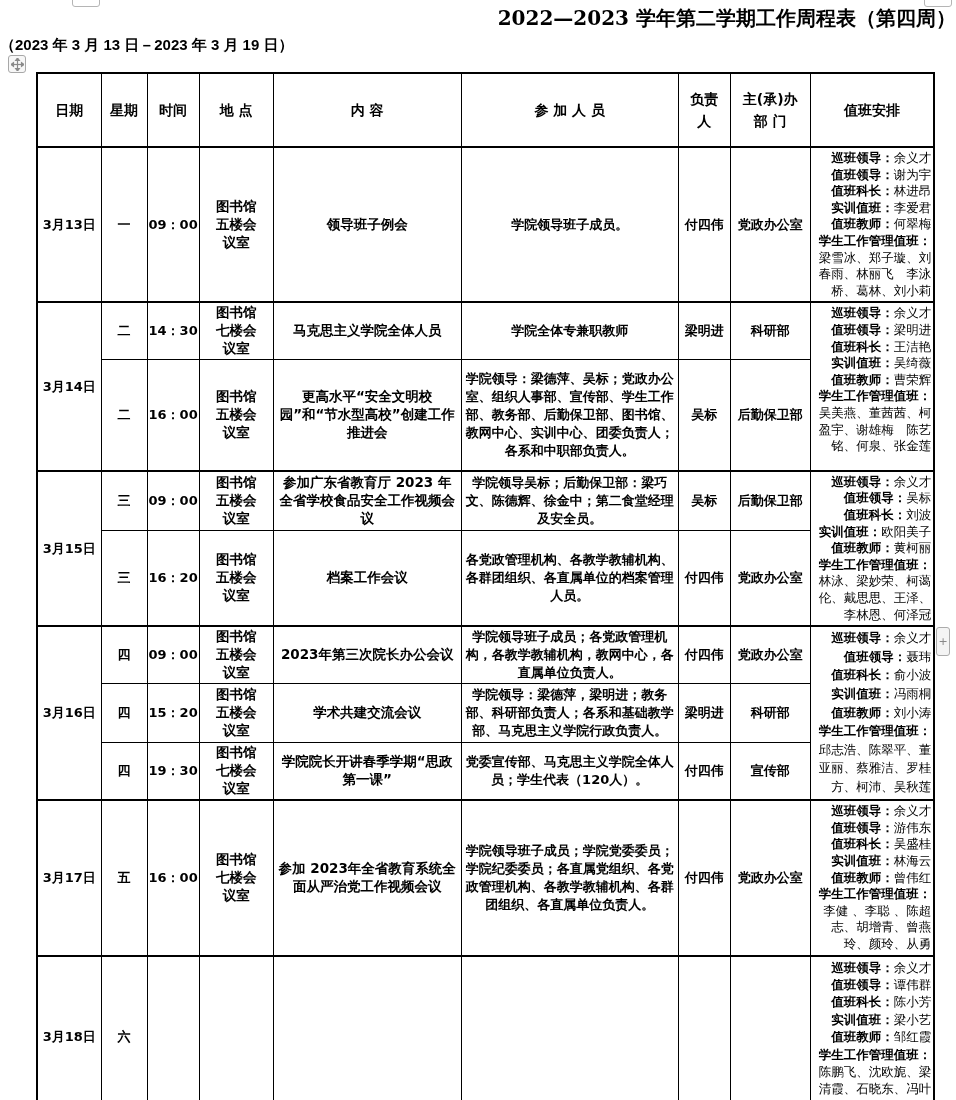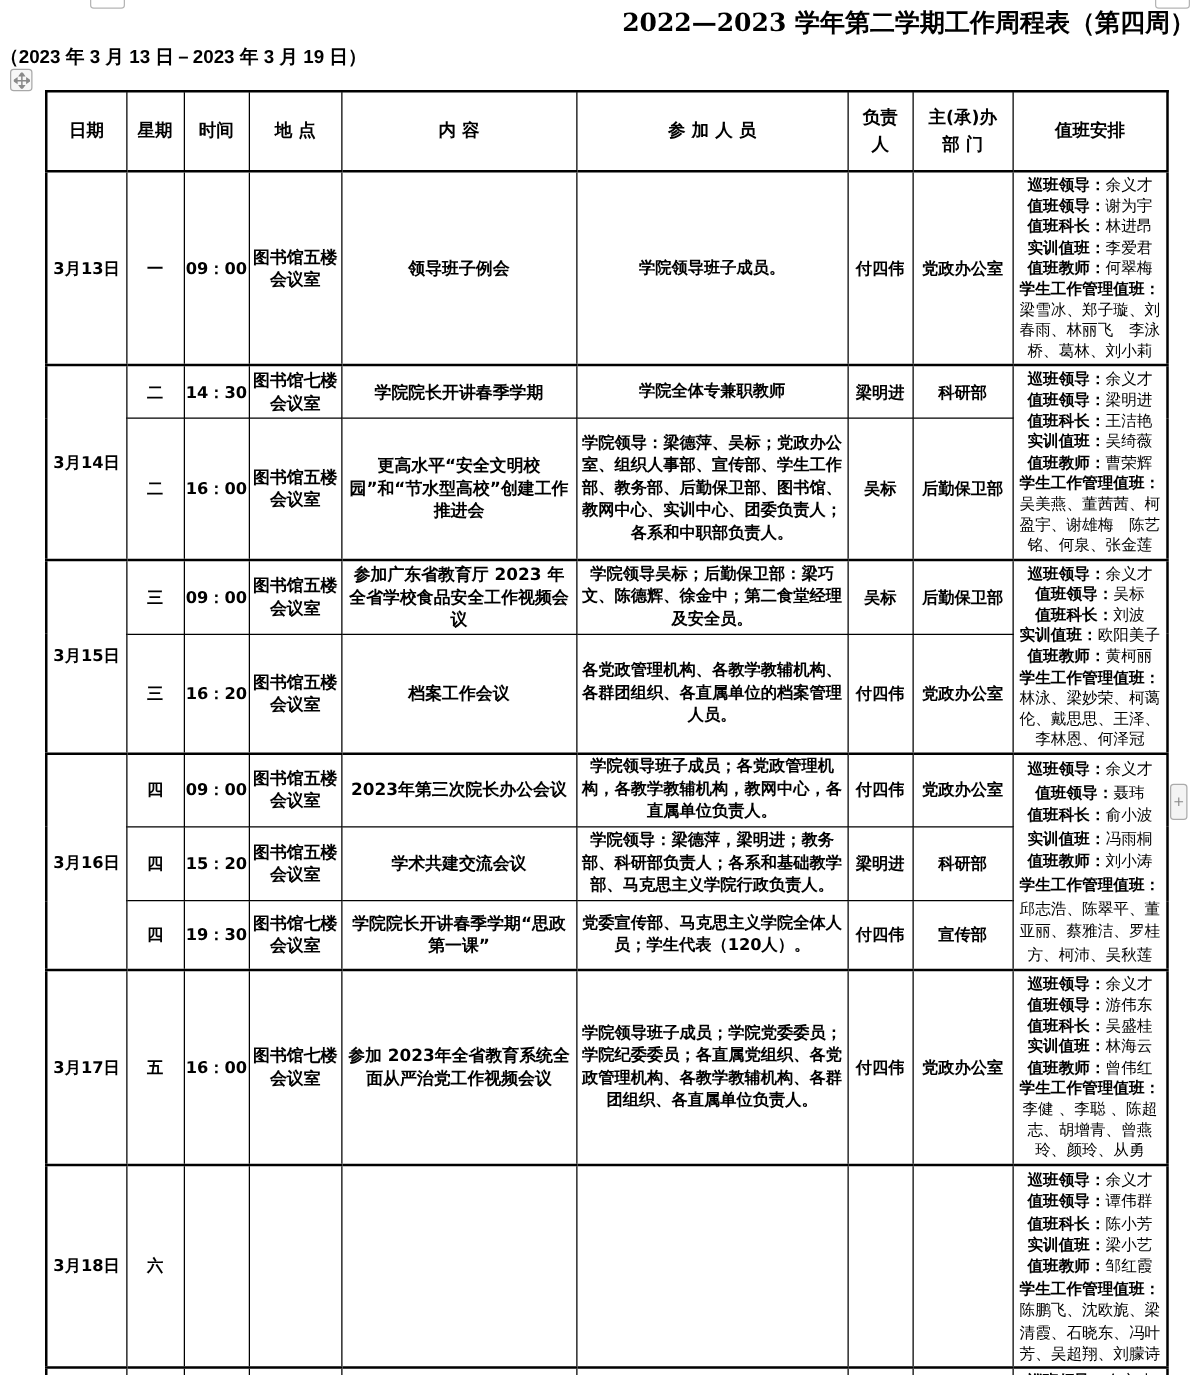--- a/index.html
+++ b/index.html
@@ -9,24 +9,24 @@
          font-size:20px;font-weight:bold;font-family:"DejaVu Serif",serif;}
   .subtitle{position:absolute;top:36px;left:0;width:100%;text-align:left;
          font-size:15px;font-weight:bold;font-family:Liberation Sans, sans-serif;}
   table{position:absolute;left:36px;top:72px;border-collapse:collapse;
         table-layout:fixed;border:2px solid #000;}
   td{border:1px solid #000;font-weight:bold;font-size:13px;text-align:center;
      vertical-align:middle;padding:1px 4px;overflow:hidden;word-break:break-all;}
   tr.day>td{border-top:2px solid #000;}
   thead td{font-size:14px;white-space:pre-line;line-height:22px;}
   td.time{padding:1px 1px;white-space:nowrap;text-align:right;}
-  td.place{font-size:13.5px;padding:1px 2px;}
+  td.place{font-size:13.5px;padding:1px 16px;}
   td.content{font-size:13.5px;}
   td.participants{font-size:13px;line-height:18px;}
-  td.duty{vertical-align:top;text-align:center;padding:2px 2px;font-size:12.5px;
+  td.duty{vertical-align:top;text-align:right;padding:2px 2px;font-size:12.5px;
           line-height:16.6px;}
   td.duty .nm{font-weight:normal;}
   td.duty.lh18{line-height:18.6px;}
   td.duty.lh17{line-height:17.4px;}
   tr.blue td:not(.date):not(.duty){color:#000000;}
   
   .handle{position:absolute;left:8px;top:55px;width:18px;height:18px;
           border:1px solid #a8a8a8;border-radius:3px;background:#f7f7f7;
           display:flex;align-items:center;justify-content:center;box-sizing:border-box;}
   .tbox{position:absolute;top:-8px;width:28px;height:15px;border:1px solid #b5b5b5;
@@ -64,21 +64,21 @@
       <col style="width:46px">
       <col style="width:50px">
     <col style="width:74px">
       <col style="width:188px">
       <col style="width:217px">
     <col style="width:52px">
       <col style="width:80px">
       <col style="width:124px">
   </colgroup>
   <thead>
-    <tr style="height:64px">
+    <tr style="height:74px">
       <td>日期</td>
       <td>星期</td>
       <td>时间</td>
       <td>地  点</td>
       <td>内      容</td>
       <td>参 加 人 员</td>
       <td>负责
 人</td>
       <td>主(承)办
 部 门</td>
@@ -104,21 +104,21 @@
         <div><span>值班教师：</span><span class="nm">何翠梅</span></div>
         <div><span>学生工作管理值班：</span><span class="nm">梁雪冰、郑子璇、刘春雨、林丽飞　李泳桥、葛林、刘小莉</span></div>
       </td>
     </tr>
 
     <tr class="day" style="height:42px">
       <td class="date" rowspan="2">3月14日</td>
       <td>二</td>
       <td class="time">14：30</td>
       <td class="place">图书馆七楼会议室</td>
-      <td class="content">学院院长开讲春季学期</td>
+      <td class="content">马克思主义学院全体人员</td>
       <td class="participants">学院全体专兼职教师</td>
       <td>梁明进</td>
       <td>科研部</td>
       <td class="duty" rowspan="2">
         <div><span>巡班领导：</span><span class="nm">余义才</span></div>
         <div><span>值班领导：</span><span class="nm">梁明进</span></div>
         <div><span>值班科长：</span><span class="nm">王洁艳</span></div>
         <div><span>实训值班：</span><span class="nm">吴绮薇</span></div>
         <div><span>值班教师：</span><span class="nm">曹荣辉</span></div>
         <div><span>学生工作管理值班：</span><span class="nm">吴美燕、董茜茜、柯盈宇、谢雄梅　陈艺铭、何泉、张金莲</span></div>

